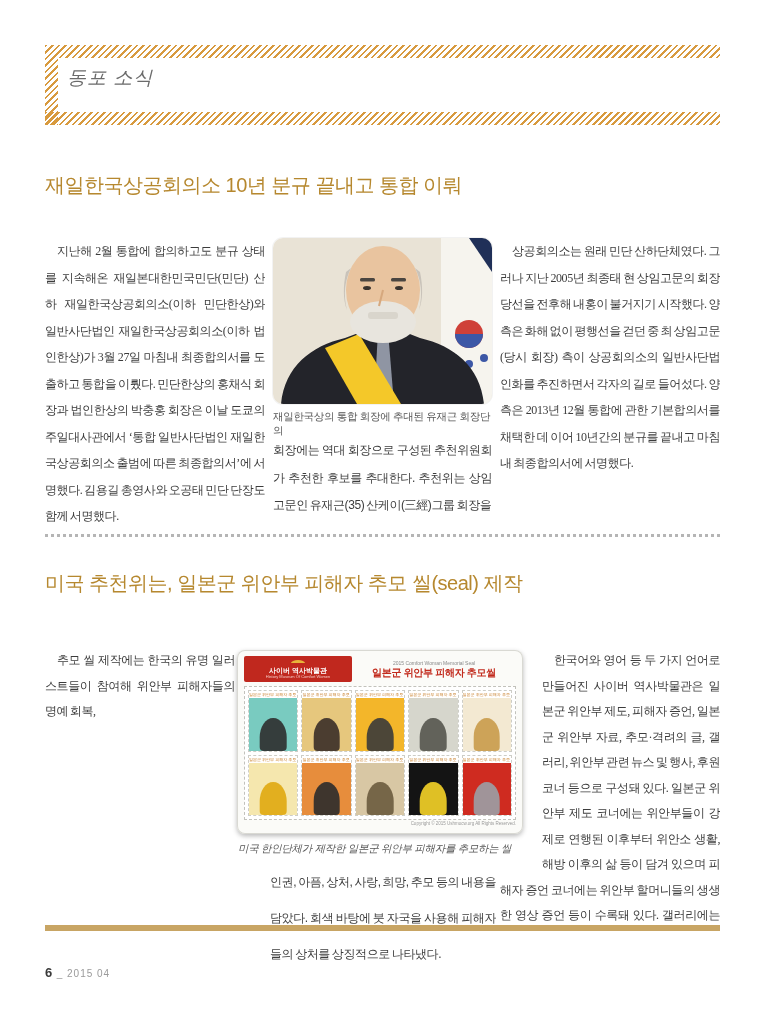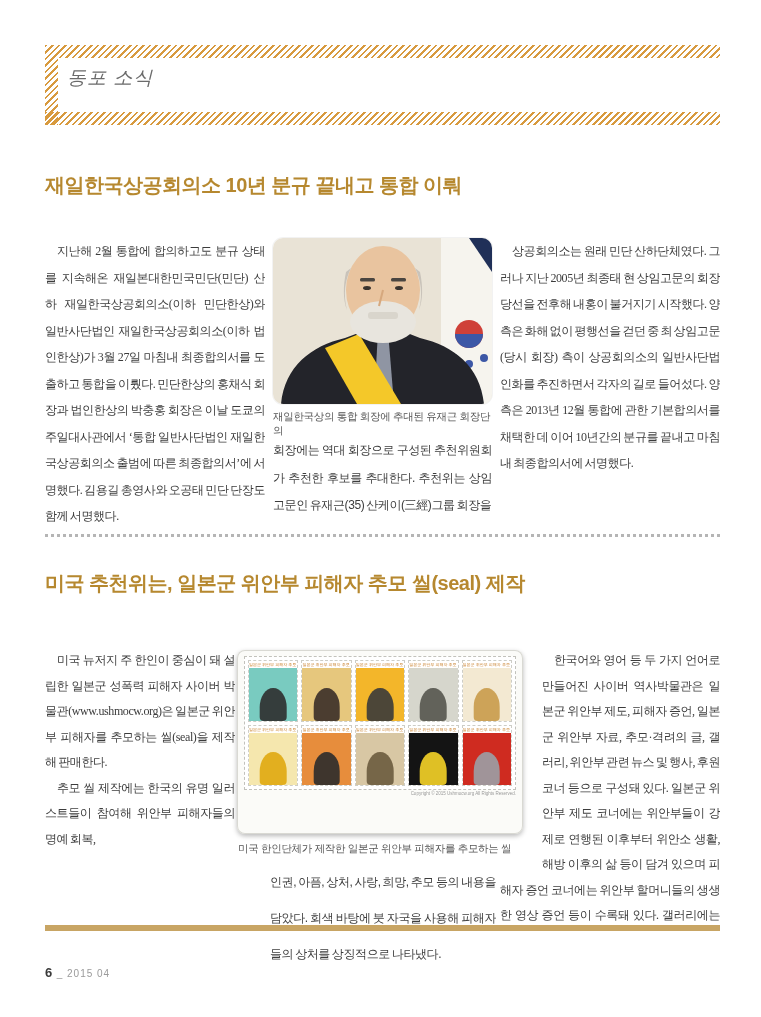--- a/index.html
+++ b/index.html
@@ -9,21 +9,21 @@
     font-family:"Liberation Sans", sans-serif; overflow:hidden;
     --hatch-color:#d89a3e; --title-color:#b6882f; --bar-color:#c8a564; --stamp-red:#c0281e;
   }
   .abs { position:absolute; }
 
   
   .hatch { background:repeating-linear-gradient(135deg, var(--hatch-color) 0 1.8px, rgba(0,0,0,0) 1.8px 4.6px); }
   .section-label { font-size:19px; color:#6b6b6b; letter-spacing:1px;font-style:italic; }
 
   
-  .article-title { font-size:20px; font-weight:bold; color:var(--title-color); letter-spacing:-0.5px; white-space:nowrap; }
+  .article-title { font-size:20px; font-weight:normal; color:var(--title-color); letter-spacing:-0.5px; white-space:nowrap; }
 
   
   .col { text-align:justify; color:#3c3c3c; overflow:hidden; }
   .a1 { font-size:12px; line-height:26.5px; letter-spacing:-0.4px; word-spacing:-1px; }
   .a2 { font-size:12px; line-height:25.5px; letter-spacing:-0.4px; word-spacing:-1px; }
   .col p { margin:0; }
   .col p.indent { text-indent:12px;font-family:Liberation Serif, serif; }
   .caption { font-size:10.5px; color:#555; letter-spacing:-0.3px; }
 
   .dotted-divider { border-top:3px dotted #b5b5b5; height:0; }
@@ -123,25 +123,35 @@
 
 <div class="abs col a1" style="left:500px; top:238px; width:220px; height:296px;">
   <p class="indent">상공회의소는 원래 민단 산하단체였다. 그러나 지난 2005년 최종태 현 상임고문의 회장 당선을 전후해 내홍이 불거지기 시작했다. 양측은 화해 없이 평행선을 걷던 중 최 상임고문(당시 회장) 측이 상공회의소의 일반사단법인화를 추진하면서 각자의 길로 들어섰다. 양측은 2013년 12월 통합에 관한 기본합의서를 채택한 데 이어 10년간의 분규를 끝내고 마침내 최종합의서에 서명했다.</p>
 </div>
 
 <div class="abs dotted-divider" style="left:45px; top:534px; width:675px;"></div>
 
 <div class="abs article-title" style="left:45px; top:570px;">미국 추천위는, 일본군 위안부 피해자 추모 씰(seal) 제작</div>
 
 <div class="abs col a2" style="left:45px; top:648px; width:190px; height:282px;">
-  <p class="indent">미국 뉴저지 주 한인이 중심이 돼 설립한 일본군 성폭력 피해자 사이버 박물관(www.ushmocw.org)은 일본군 위안부 피해자를 추모하는 씰(seal)을 제작해 판매한다.</p>
   <p class="indent">추모 씰 제작에는 한국의 유명 일러스트들이 참여해 위안부 피해자들의 명예 회복,</p>
 </div>
 
 <div class="abs seal-sheet" style="left:237px; top:650px; width:286px; height:184px;">
+  <div class="sheet-header">
+    <div class="museum-logo">
+      <div class="logo-arc"></div>
+      <div class="logo-title">사이버 역사박물관</div>
+      <div class="logo-sub">History Museum Of Comfort Women</div>
+    </div>
+    <div class="sheet-titles">
+      <div class="sheet-title-en">2015 Comfort Woman Memorial Seal</div>
+      <div class="sheet-title-ko">일본군 위안부 피해자 추모씰</div>
+    </div>
+  </div>
   <div class="stamp-grid">
       <div class="stamp">
         <div class="stamp-label">일본군 위안부 피해자 추모 씰</div>
         <div class="stamp-art" style="background: rgb(121, 203, 192);">
           <div class="stamp-fig" style="background: rgb(46, 46, 46);"></div>
         </div>
       </div>
       <div class="stamp">
         <div class="stamp-label">일본군 위안부 피해자 추모 씰</div>
         <div class="stamp-art" style="background: rgb(230, 199, 125);">
@@ -192,21 +202,21 @@
       </div>
       <div class="stamp">
         <div class="stamp-label">일본군 위안부 피해자 추모 씰</div>
         <div class="stamp-art" style="background: rgb(207, 43, 32);">
           <div class="stamp-fig" style="background: rgb(154, 160, 166);"></div>
         </div>
       </div>
     </div>
   <div class="sheet-copyright">Copyright © 2015 Ushmocw.org All Rights Reserved.</div>
 </div>
-<div class="abs caption" style="left:238px; top:842px; width:286px;">미국 한인단체가 제작한 일본군 위안부 피해자를 추모하는 씰</div>
+<div class="abs caption" style="left:238px; top:842px; width:286px;font-style:italic;">미국 한인단체가 제작한 일본군 위안부 피해자를 추모하는 씰</div>
 
 <div class="abs col a2" style="left:270px; top:864px; width:226px; height:106px; line-height:36px;">
   <p>인권, 아픔, 상처, 사랑, 희망, 추모 등의 내용을 담았다. 회색 바탕에 붓 자국을 사용해 피해자들의 상처를 상징적으로 나타냈다.</p>
 </div>
 
 <div class="abs col a2" style="left:500px; top:648px; width:220px; height:286px;">
   <div class="wrap-spacer"></div>
   <p class="indent">한국어와 영어 등 두 가지 언어로 만들어진 사이버 역사박물관은 일본군 위안부 제도, 피해자 증언, 일본군 위안부 자료, 추모·격려의 글, 갤러리, 위안부 관련 뉴스 및 행사, 후원 코너 등으로 구성돼 있다. 일본군 위안부 제도 코너에는 위안부들이 강제로 연행된 이후부터 위안소 생활, 해방 이후의 삶 등이 담겨 있으며 피해자 증언 코너에는 위안부 할머니들의 생생한 영상 증언 등이 수록돼 있다. 갤러리에는 위안부를 소재로 한 작품들이 올라 있고 후원 코너를 통해 위안부 관련 활동을 지원할 수 있다.</p>
 </div>
 

